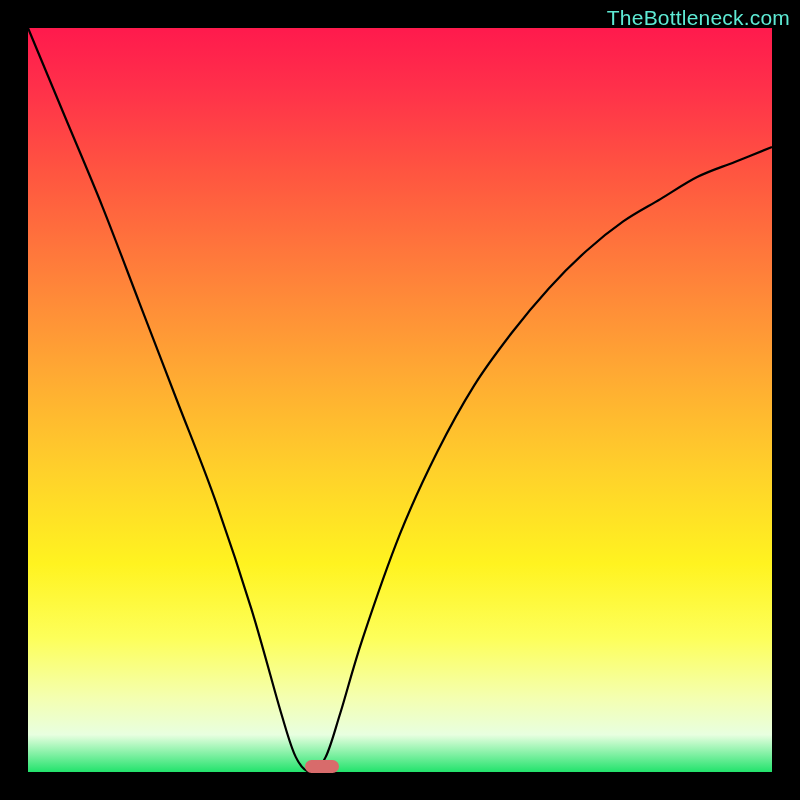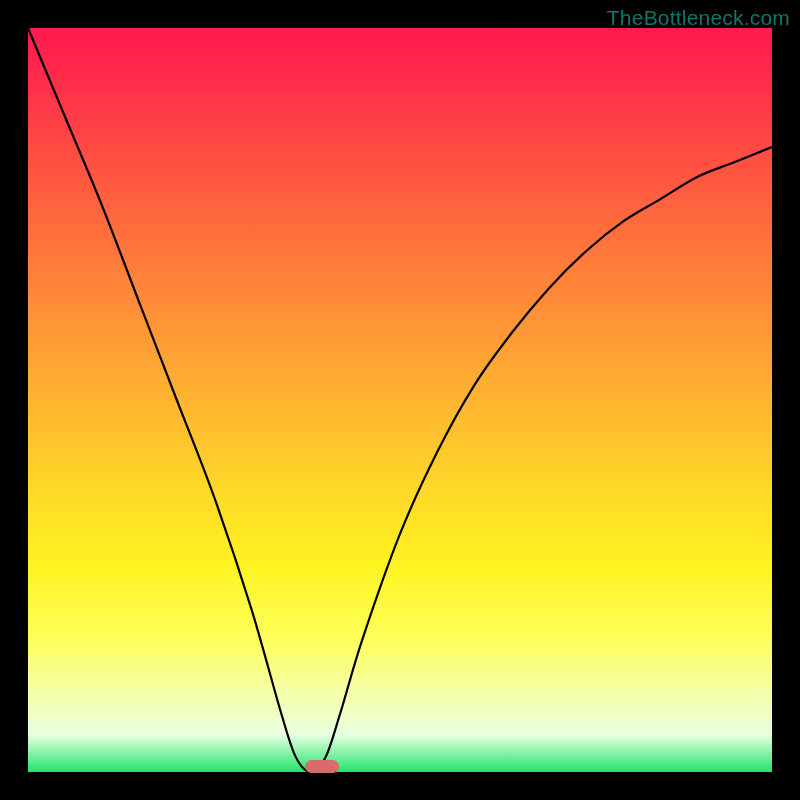--- a/index.html
+++ b/index.html
@@ -36,21 +36,21 @@
       #fdff5a 82%,
       #f4ffb0 90%,
       #e8ffe0 95%,
       #22e36c 100%
     );
   }
   .watermark {
     position: absolute;
     top: 6px;
     right: 10px;
-    color: #0f766e;
+    color: #5eead4;
     font-size: 21px;
     font-weight: 500;
     letter-spacing: 0.2px;
     user-select: none;
   }
   svg.curve {
     position: absolute;
     left: 0;
     top: 0;
     width: 744px;

